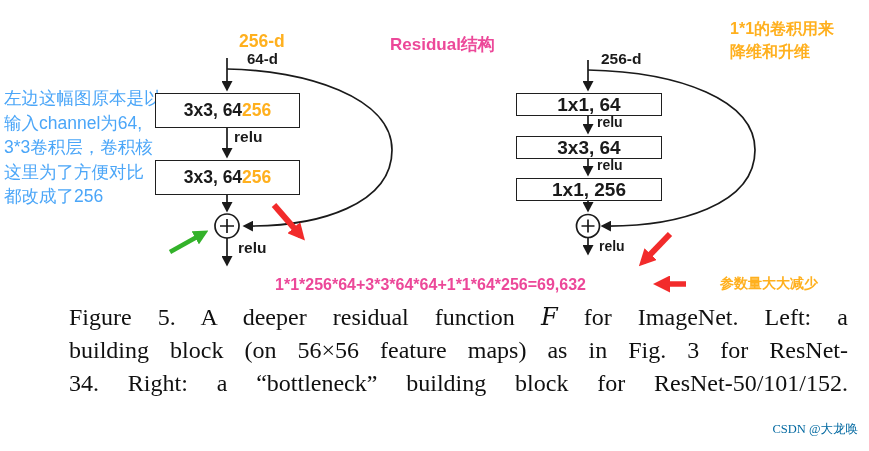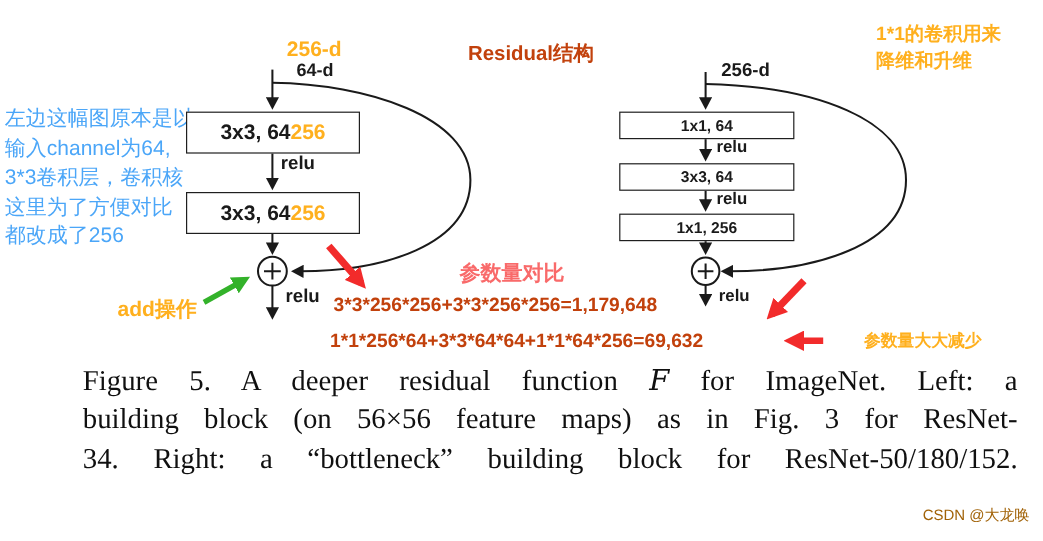--- a/index.html
+++ b/index.html
@@ -6,36 +6,36 @@
   .stage {
     position:relative; width:869px; height:451px; background:#ffffff;
     overflow:hidden; font-family:"Liberation Sans", sans-serif;
   }
   .abs { position:absolute; white-space:nowrap; }
   svg.overlay { position:absolute; left:0; top:0; width:869px; height:451px; }
 
   
   .c-blue   { color:#4BA6F8; }
   .c-orange { color:#FFB01E; }
-  .c-green  { color:#c2410c; }
+  .c-green  { color:#ec4899; }
   .c-coral  { color:#F96A6A; }
   .c-black  { color:#1a1a1a; }
-  .c-gray   { color:#a16207; }
+  .c-gray   { color:#0369a1;font-family:Liberation Serif, serif; }
 
   
   .left-note { left:4px; top:86px; font-size:17.5px; line-height:24.6px; font-weight:500; }
 
   
   .cbox {
     position:absolute; background:#fff; border:1.6px solid #1f1f1f;
     display:flex; align-items:center; justify-content:center;
     font-weight:600; color:#1a1a1a;text-align:right;
   }
   .box-l { left:155px; width:143px; height:33px; font-size:17.5px; }
-  .box-r { left:516px; width:144px; height:21px; font-size:13px; }
+  .box-r { left:516px; width:144px; height:21px; font-size:19px; }
 
   .relu { font-weight:600; color:#1a1a1a; }
 
   .dim-label { font-weight:600; }
 
   
   .caption {
     left:69px; top:301px; width:779px;
     font-family:"Liberation Serif", serif; font-size:24px; color:#101010;
     white-space:normal;
@@ -129,31 +129,28 @@
   </div>
   <div class="abs relu" style="left:599px; top:238px; font-size:14px;">relu</div>
 
   <div class="abs c-green fw600" style="left:390px; top:33px; font-size:17px;">Residual结构</div>
 
   <div class="abs c-orange fw600" style="left:730px; top:17px; font-size:16px; line-height:23px;">
     <div>1*1的卷积用来</div>
     <div>降维和升维</div>
   </div>
 
-  <div class="abs c-orange fw600" style="left:98px; top:245px; font-size:17.5px;">add操作</div>
 
-  <div class="abs c-coral fw600" style="left:383px; top:215px; font-size:17.5px;">参数量对比</div>
 
-  <div class="abs c-green" style="left:278px; top:246px; font-size:16px; font-weight:600;">3*3*256*256+3*3*256*256=1,179,648</div>
   <div class="abs c-green" style="left:275px; top:276px; font-size:16px; font-weight:600;">1*1*256*64+3*3*64*64+1*1*64*256=69,632</div>
 
   <div class="abs c-orange fw600" style="left:697px; top:275px; font-size:14px;margin-left:23px;">参数量大大减少</div>
 
   <div class="abs caption">
     <div class="cap-line"><span>Figure 5. A deeper residual function</span> <span class="scriptF">F</span> <span>for ImageNet.  Left:  a</span></div>
     <div class="cap-line">building block (on 56×56 feature maps) as in Fig. 3 for ResNet-</div>
-    <div class="cap-line">34. Right: a “bottleneck” building block for ResNet-50/180/152.</div>
+    <div class="cap-line">34. Right: a “bottleneck” building block for ResNet-50/101/152.</div>
   </div>
 
 
   <div class="abs watermark c-gray">CSDN @大龙唤</div>
 
 </div>
 
 </body></html>

